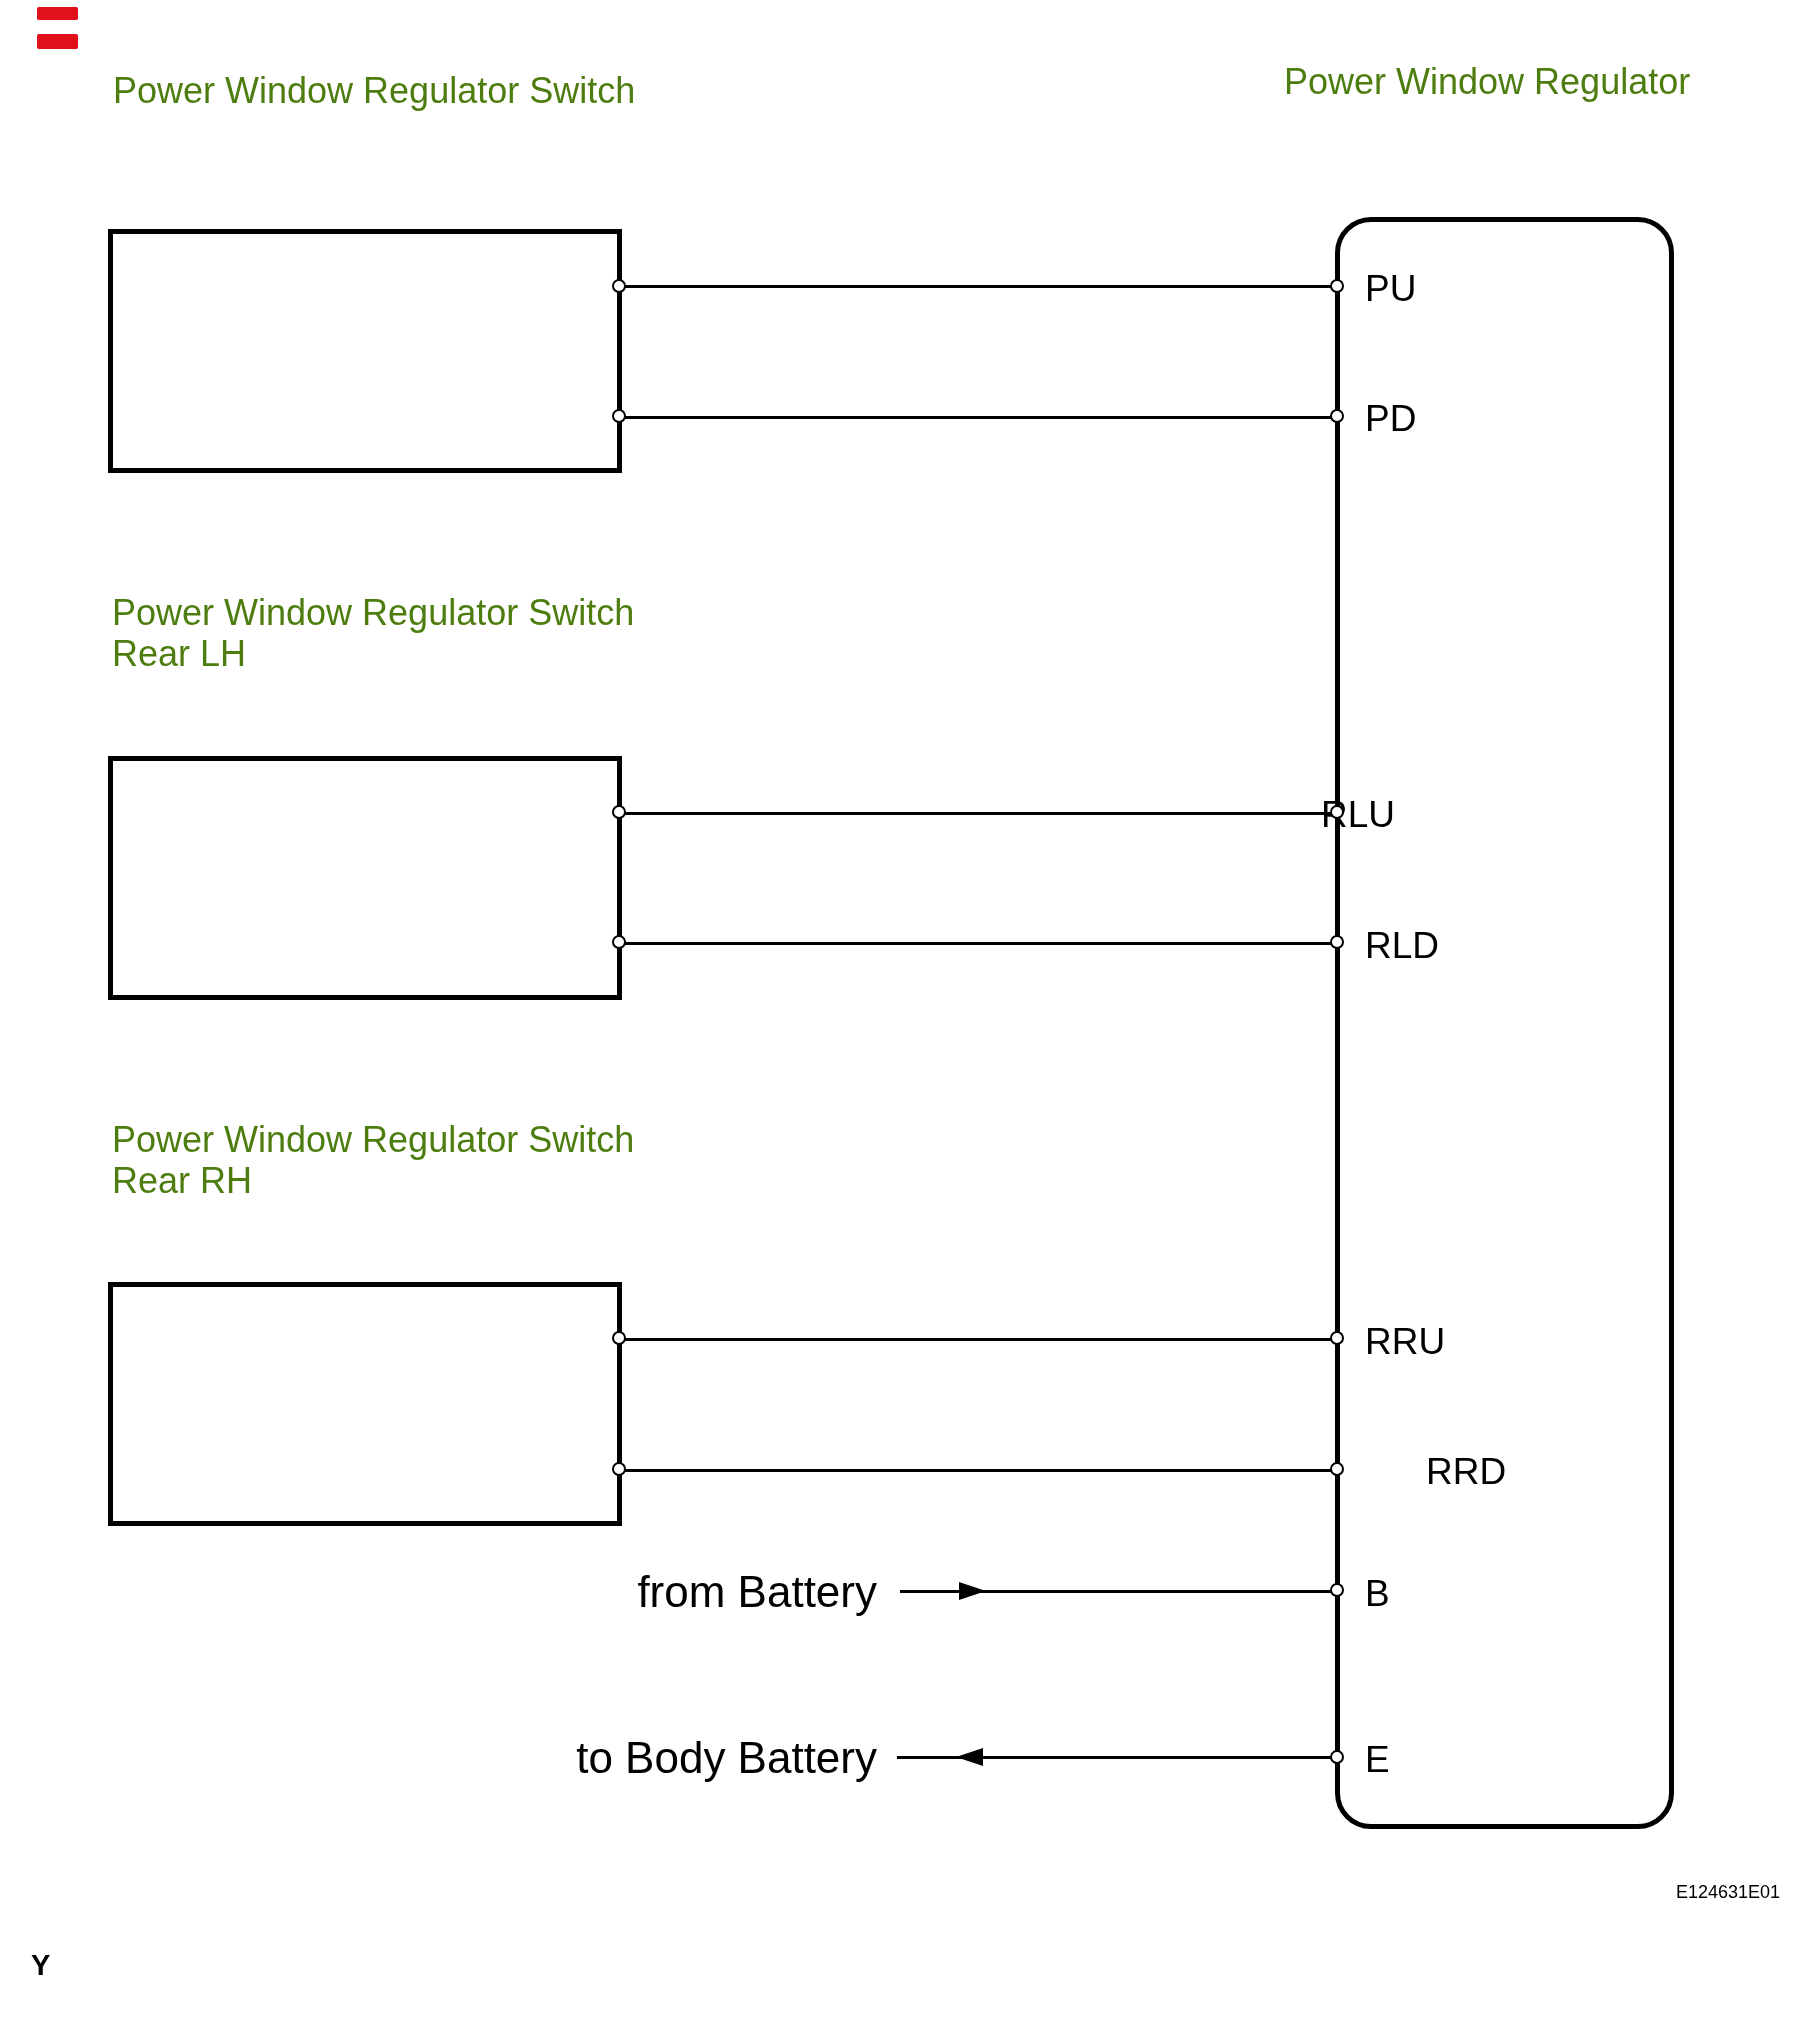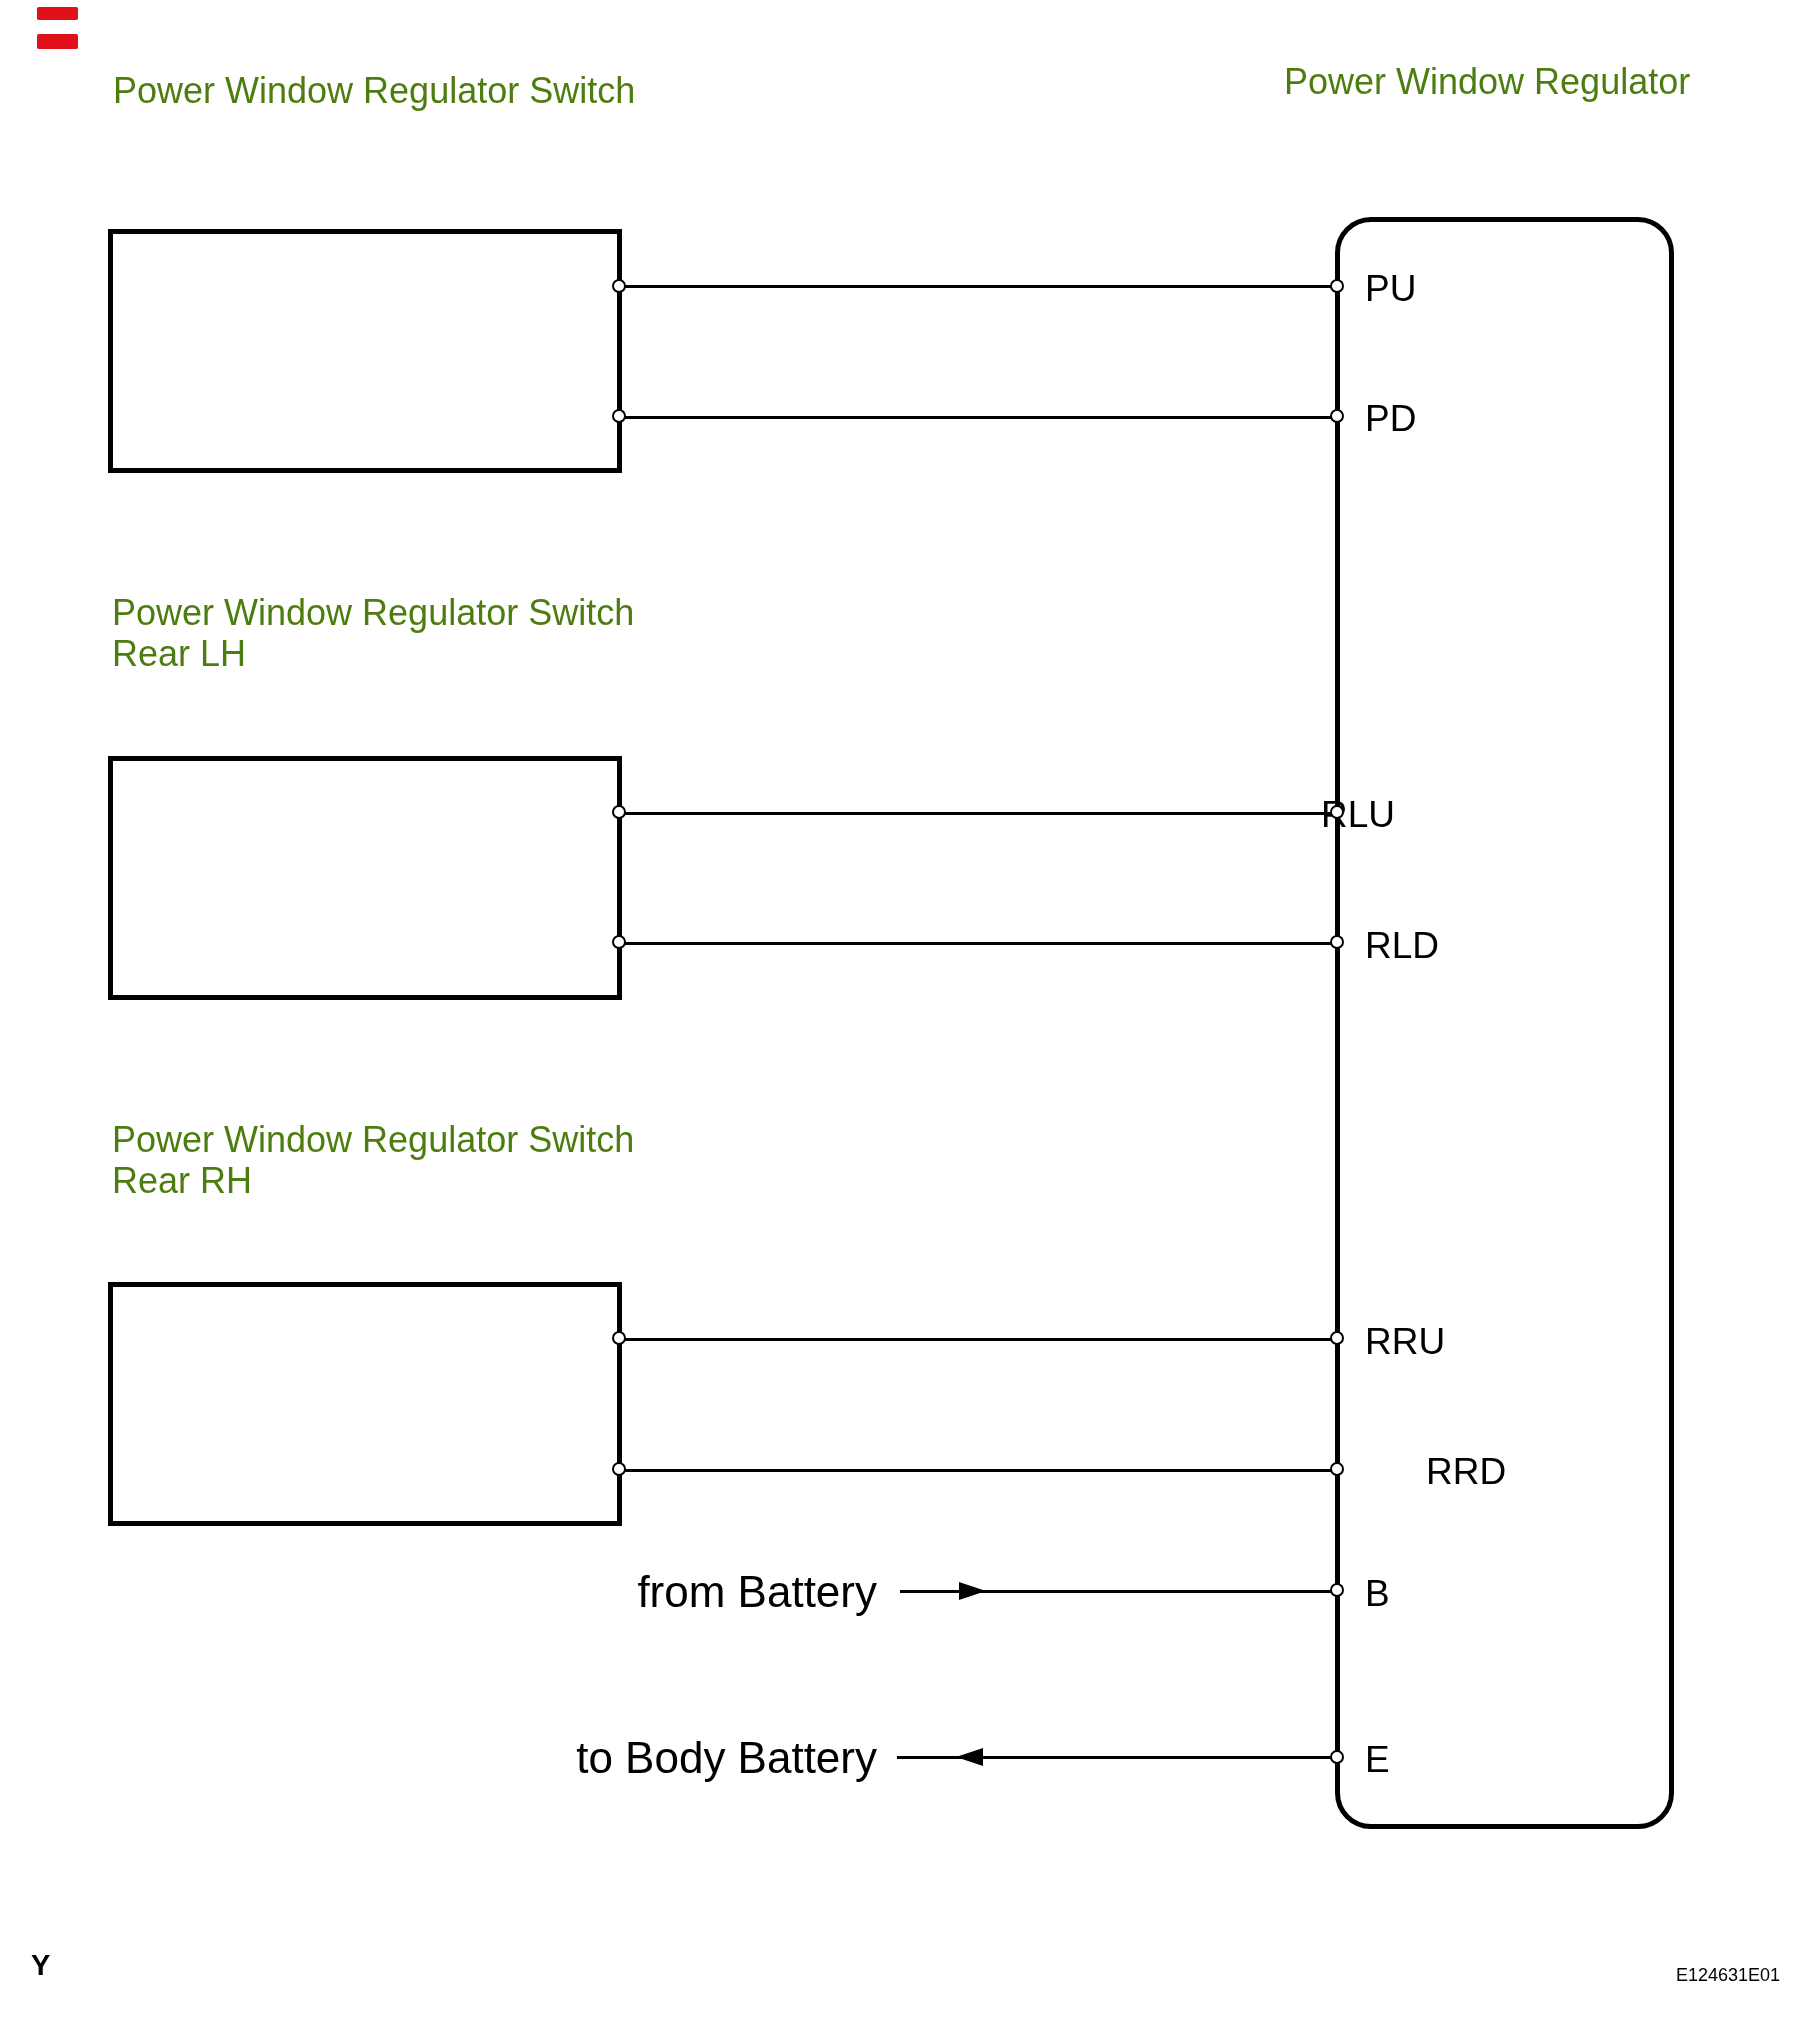--- a/index.html
+++ b/index.html
@@ -88,14 +88,14 @@
 <div class="abs pin" style="left:1365px;top:1593px;">B</div>
 <div class="abs pin" style="left:1365px;top:1759px;">E</div>
 
 <div class="abs note" style="left:535px;width:342px;top:1591px;">from Battery</div>
 <div class="abs arrow-r" style="left:959px;top:1582px;"></div>
 
 <div class="abs note" style="left:535px;width:342px;top:1757px;">to Body Battery</div>
 <div class="abs arrow-l" style="left:956px;top:1748px;"></div>
 
 <div class="abs footer-left" style="left:31px;top:1949px;">Y</div>
-<div class="abs footer-right" style="left:1666px;top:1965px;width:114px;">E124631E01</div>
+<div class="abs footer-right" style="left:1666px;top:1882px;width:114px;">E124631E01</div>
 
 
 </body></html>

